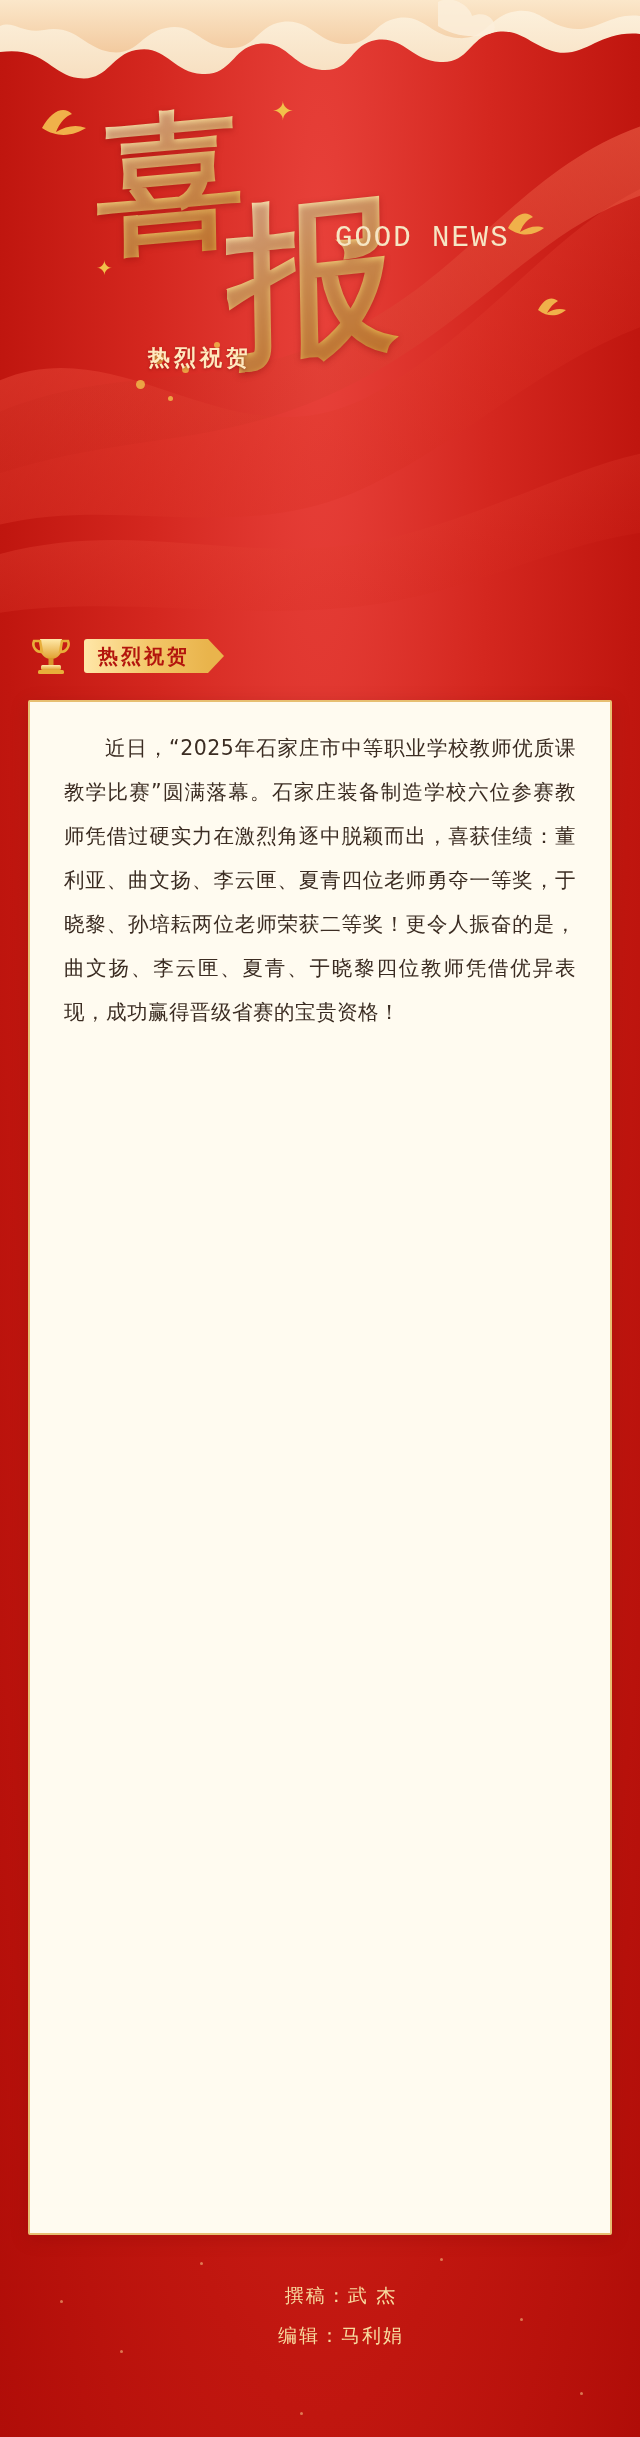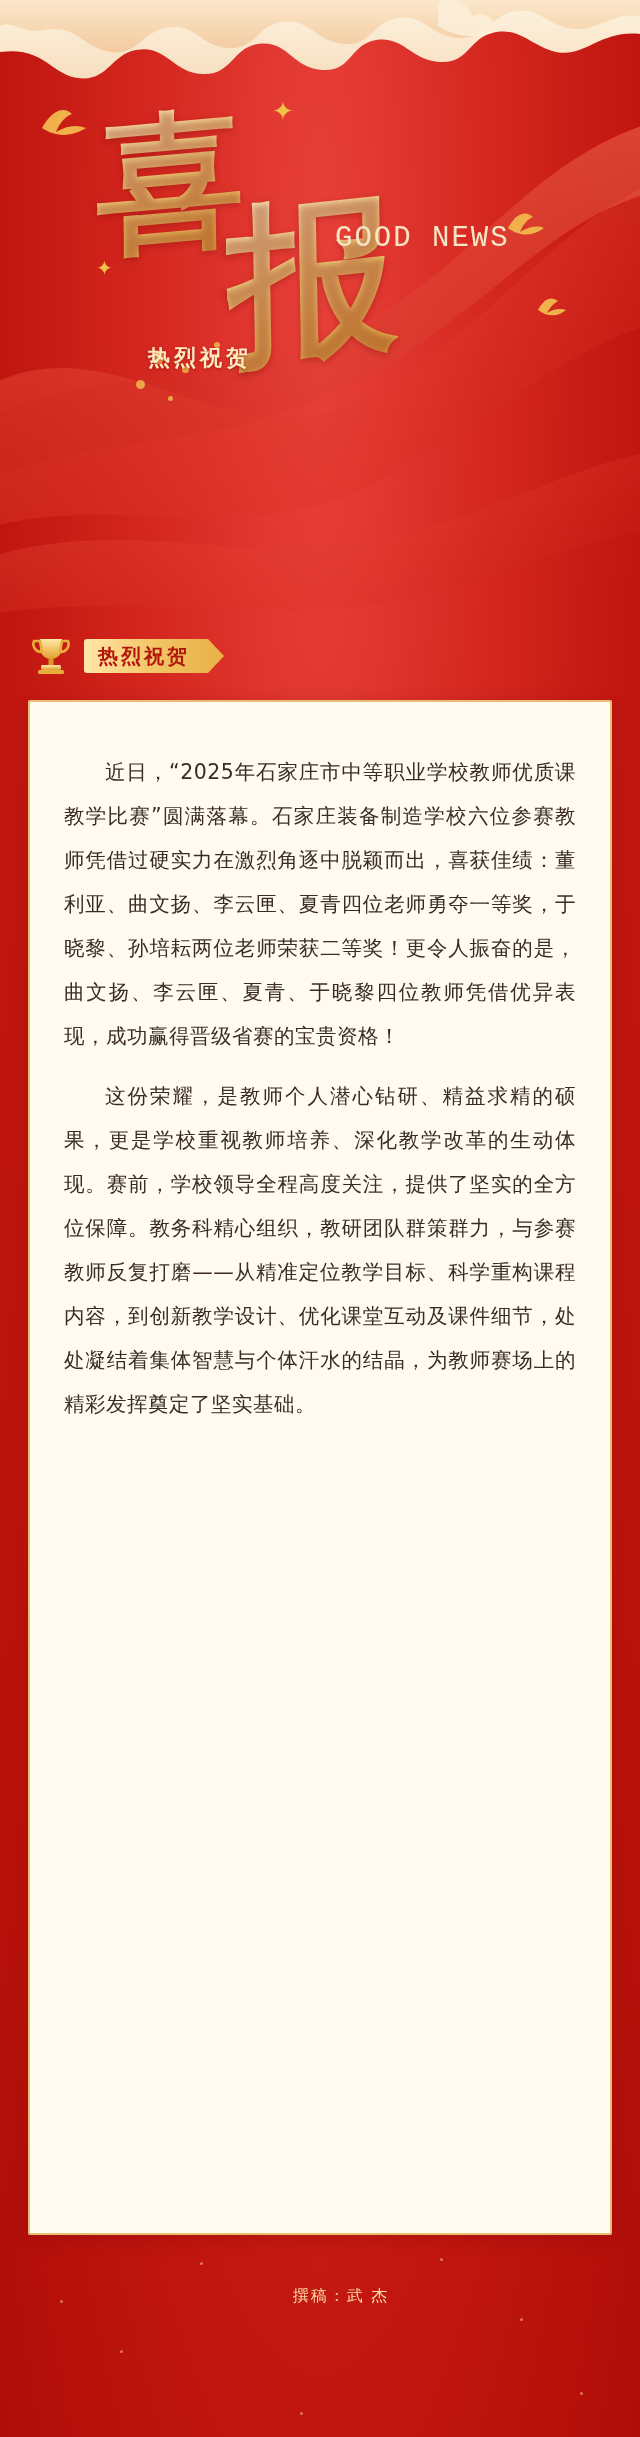--- a/index.html
+++ b/index.html
@@ -148,21 +148,21 @@
   .card {
     position: absolute;
     left: 28px;
     top: 700px;
     width: 584px;
     height: 1535px;
     box-sizing: border-box;
     background: #fffbf0;
     border: 2px solid #e7bf72;
     border-radius: 2px;
-    padding: 48px 34px 30px 34px;
+    padding: 24px 34px 30px 34px;
     box-shadow: 0 4px 18px rgba(110, 10, 5, .22);
   }
   .card p {
     margin: 0 0 16px 0;
     font-family: "DejaVu Sans", "Liberation Sans", sans-serif;
     font-size: 20.5px;
     line-height: 44px;
     color: #3b2c22;
     text-align: justify;
     text-indent: 2em;
@@ -171,21 +171,21 @@
 
   
   .signature {
     position: absolute;
     left: 0;
     top: 2276px;
     width: 640px;
     text-align: center;
   }
   .signature div {
-    font-size: 16px;
+    font-size: 19px;
     line-height: 40px;
     color: #f8dca0;
     letter-spacing: 2px;
     margin-left: 42px;
   }
 
   
   .speck {
     position: absolute;
     width: 3px; height: 3px;
@@ -271,25 +271,25 @@
       <rect x="20.5" y="25" width="5" height="7" fill="#d9972c"></rect>
       <rect x="13" y="32" width="20" height="5" rx="1.5" fill="url(#tg)"></rect>
       <rect x="10" y="37" width="26" height="4" rx="1.5" fill="#e8ae3a"></rect>
     </svg>
     <div class="ribbon-label">热烈祝贺</div>
     <div class="ribbon-tail"></div>
   </div>
 
   <div class="card">
     <p>近日，“2025年石家庄市中等职业学校教师优质课教学比赛”圆满落幕。石家庄装备制造学校六位参赛教师凭借过硬实力在激烈角逐中脱颖而出，喜获佳绩：董利亚、曲文扬、李云匣、夏青四位老师勇夺一等奖，于晓黎、孙培耘两位老师荣获二等奖！更令人振奋的是，曲文扬、李云匣、夏青、于晓黎四位教师凭借优异表现，成功赢得晋级省赛的宝贵资格！</p>
-    <p>这份荣耀，是教师个人潜心钻研、精益求精的硕果，更是学校重视教师培养、深化教学改革的生动体现。赛前，学校领导全程高度关注，提供了坚实的全方位保障。教务科精心组织，教研团队群策群力，与参赛教师反复打磨——从精准定位教学目标、科学重构课程内容，到创新教学设计、优化课堂互动及课件细节，处处凝结着集体智慧与个体汗水的结晶，为教师赛场上的精彩发挥奠定了坚实基础。</p>
   </div>
 
   <div class="signature">
     <div>撰稿：武  杰</div>
+    <div>编辑：马利娟</div>
   </div>
 
   <div class="speck" style="left:60px;top:2300px;"></div>
   <div class="speck" style="left:120px;top:2350px;"></div>
   <div class="speck" style="left:520px;top:2318px;"></div>
   <div class="speck" style="left:580px;top:2392px;"></div>
   <div class="speck" style="left:300px;top:2412px;"></div>
   <div class="speck" style="left:200px;top:2262px;"></div>
   <div class="speck" style="left:440px;top:2258px;"></div>
 </div>

